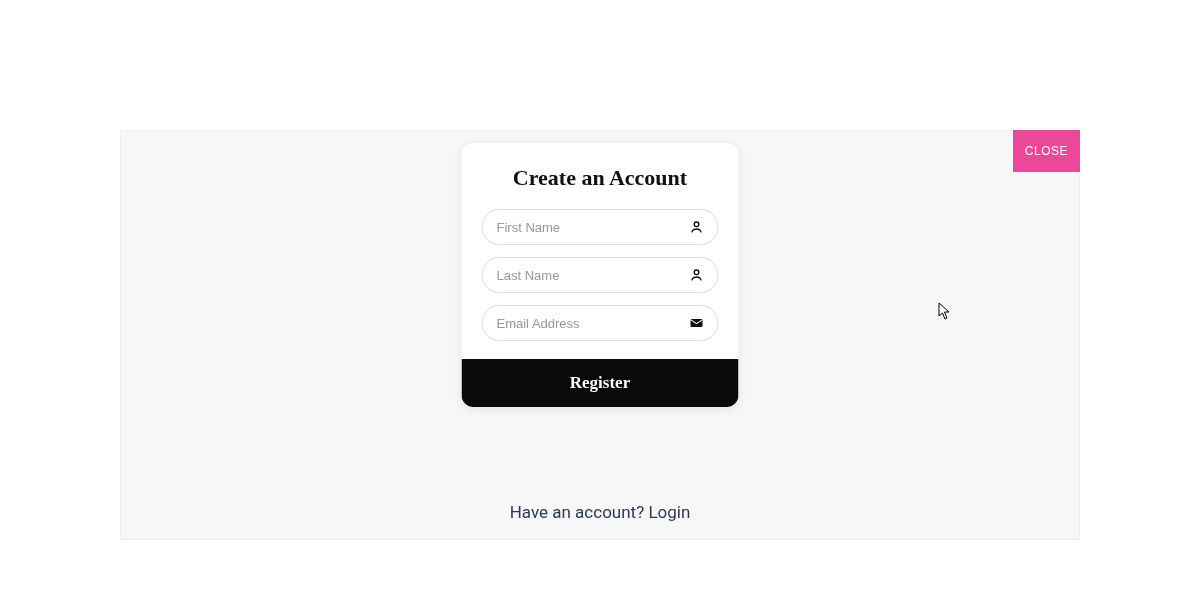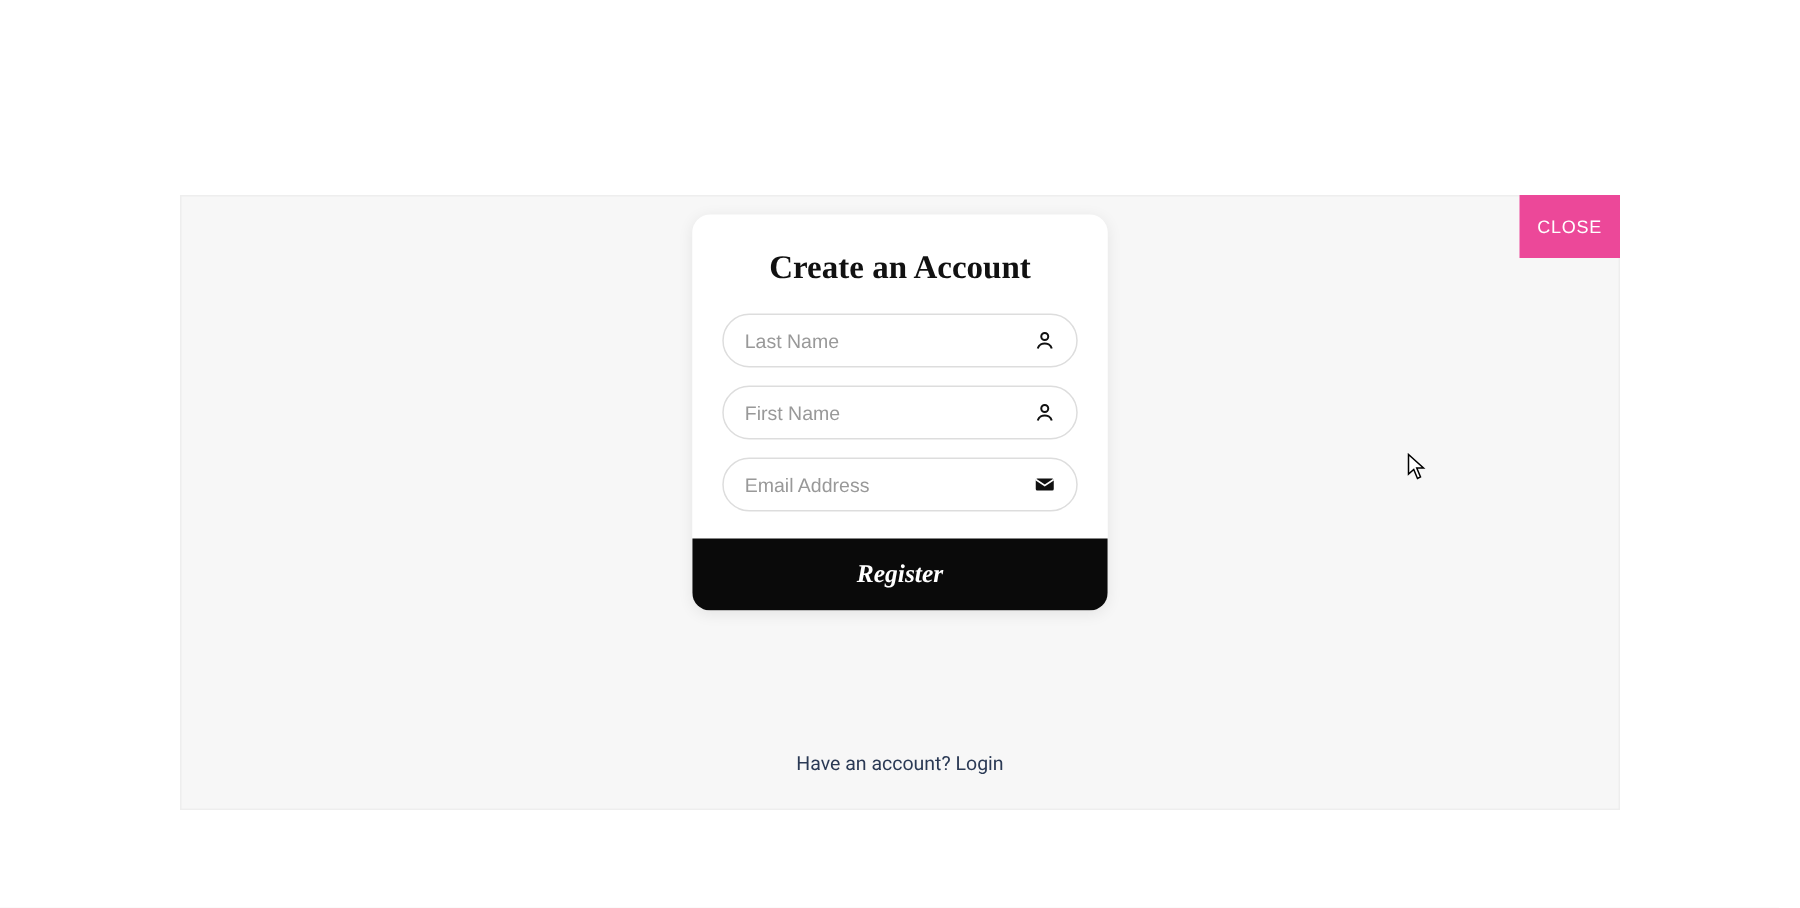--- a/index.html
+++ b/index.html
@@ -94,28 +94,27 @@
       width: 100%;
       height: 48px;
       background: #0a0a0a;
       color: #fff;
       border: none;
       font-family: Georgia, "Times New Roman", serif;
       font-size: 17px;
       font-weight: 700;
       cursor: pointer;
       margin-top: 6px;
-      font-style: italic;
     }
     .login-prompt {
       position: absolute;
       top: 502px;
       left: 50%;
       transform: translateX(-50%);
-      font-size: 13px;
+      font-size: 17px;
       color: #2b3a55;
     }
     .login-prompt a {
       color: #2b3a55;
       text-decoration: none;
       cursor: pointer;
     }
     .cursor {
       position: absolute;
       top: 302px;
@@ -130,31 +129,31 @@
 
 <div class="modal-backdrop"></div>
 
 <button class="close-btn">CLOSE</button>
 
 <div class="form-card">
   <h2 class="form-title">Create an Account</h2>
   <div class="inputs">
 
     <div class="input-wrap">
-      <input type="text" placeholder="Last Name" style="">
+      <input type="text" placeholder="First Name" style="">
       <span class="input-icon">
         <svg viewBox="0 0 24 24" fill="none" stroke="#111" stroke-width="2">
           <circle cx="12" cy="8" r="3.5"></circle>
           <path d="M5 20c1-4 5-5 7-5s6 1 7 5"></path>
         </svg>
       </span>
     </div>
 
     <div class="input-wrap">
-      <input type="text" placeholder="First Name" style="">
+      <input type="text" placeholder="Last Name" style="">
       <span class="input-icon">
         <svg viewBox="0 0 24 24" fill="none" stroke="#111" stroke-width="2">
           <circle cx="12" cy="8" r="3.5"></circle>
           <path d="M5 20c1-4 5-5 7-5s6 1 7 5"></path>
         </svg>
       </span>
     </div>
 
 
     <div class="input-wrap">

